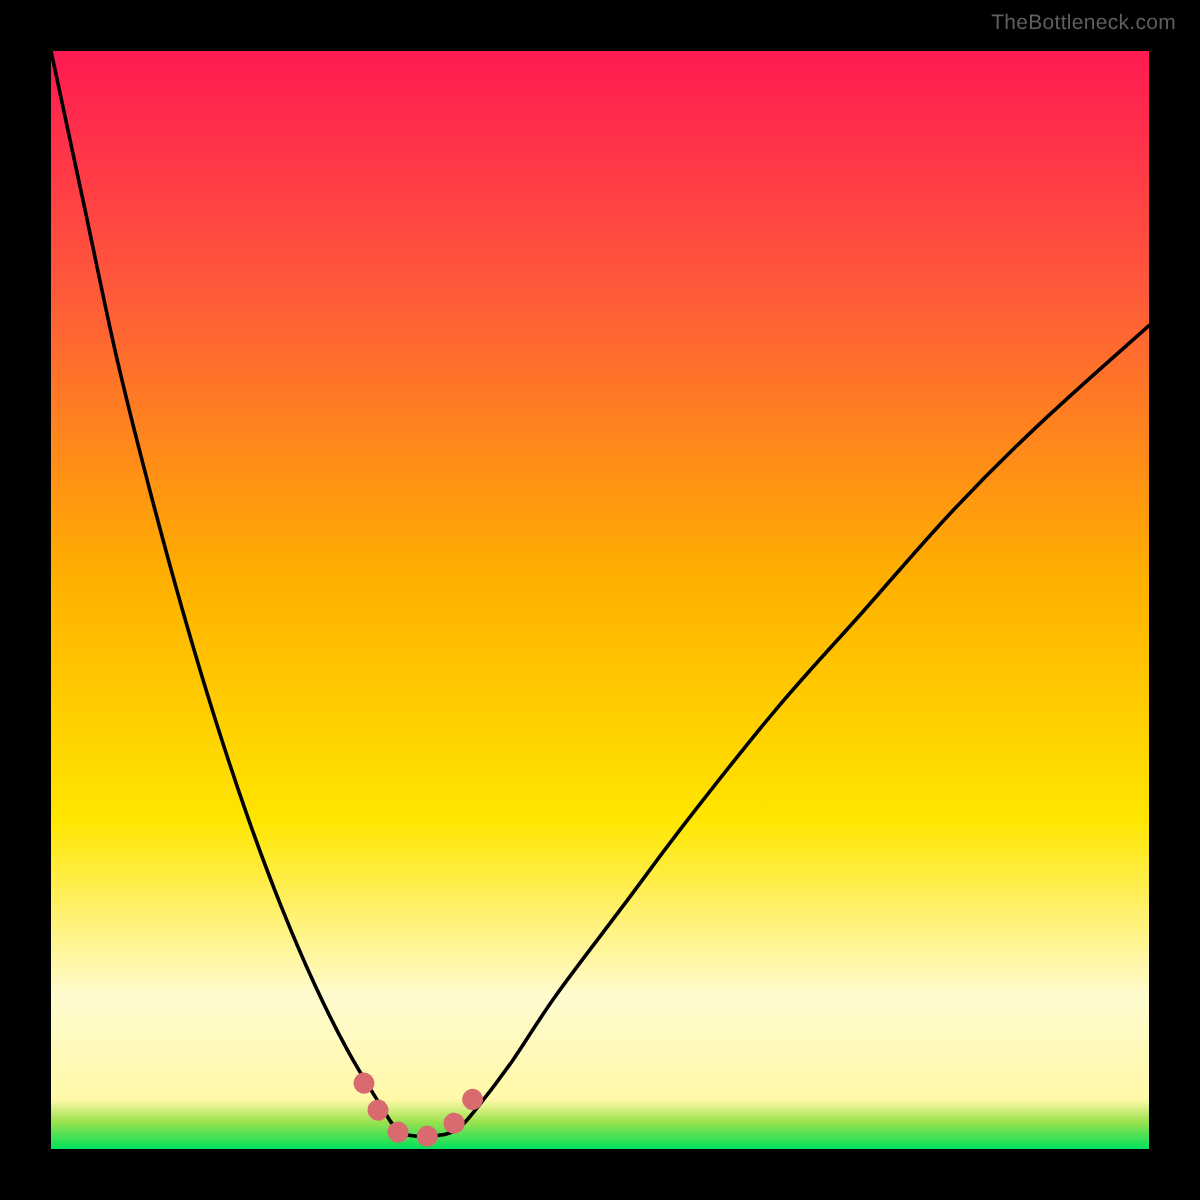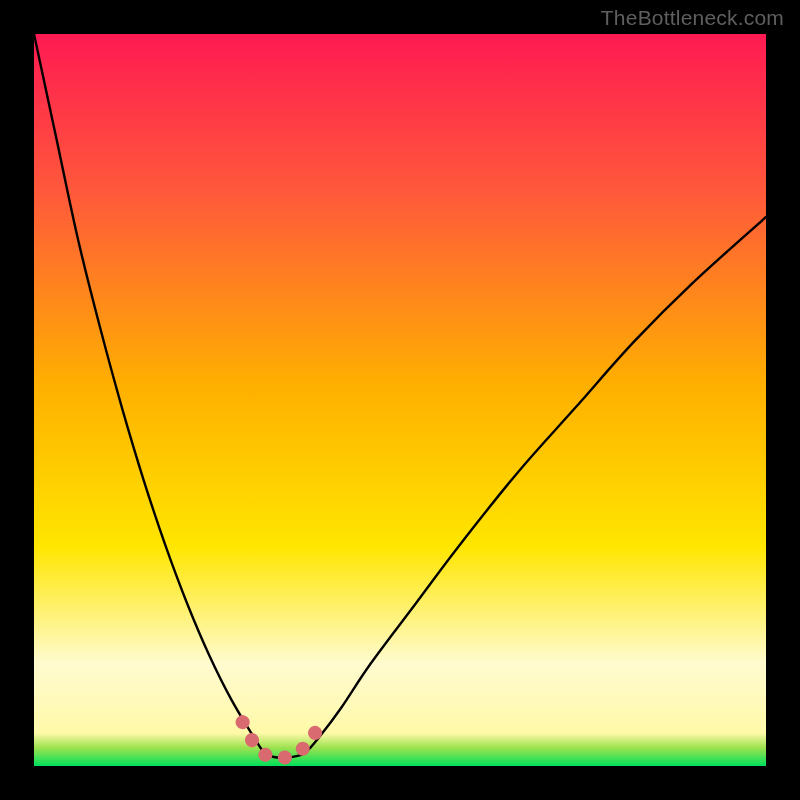--- a/index.html
+++ b/index.html
@@ -8,21 +8,21 @@
     position: absolute;
     top: 0; left: 0;
     width: 800px; height: 800px;
     background: #000;
   }
   .watermark {
     position: absolute;
     top: 6px;
     right: 16px;
     font-family: Arial, Helvetica, sans-serif;
-    font-size: 21px;
+    font-size: 14px;
     font-weight: 500;
     color: #5f5f5f;
     letter-spacing: 0.2px;
     z-index: 10;
   }
   .plot {
     position: absolute;
     top: 34px;
     left: 34px;
     width: 732px;

